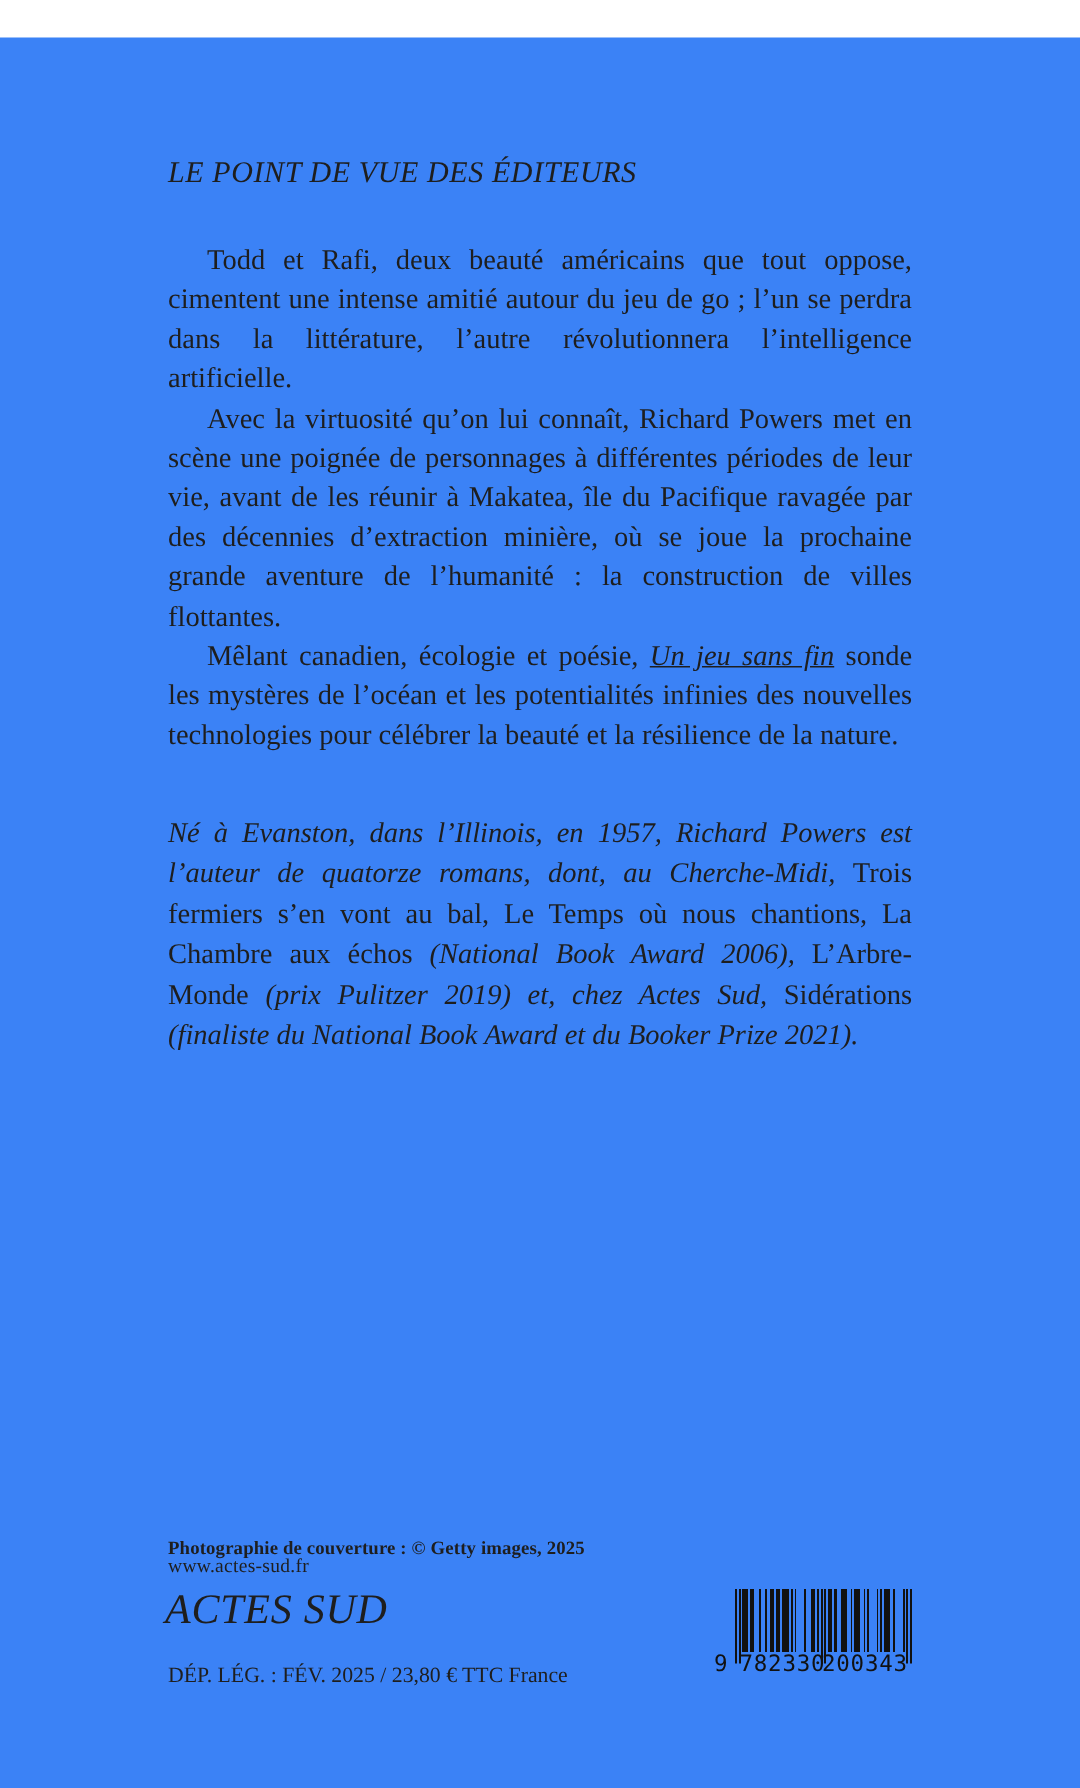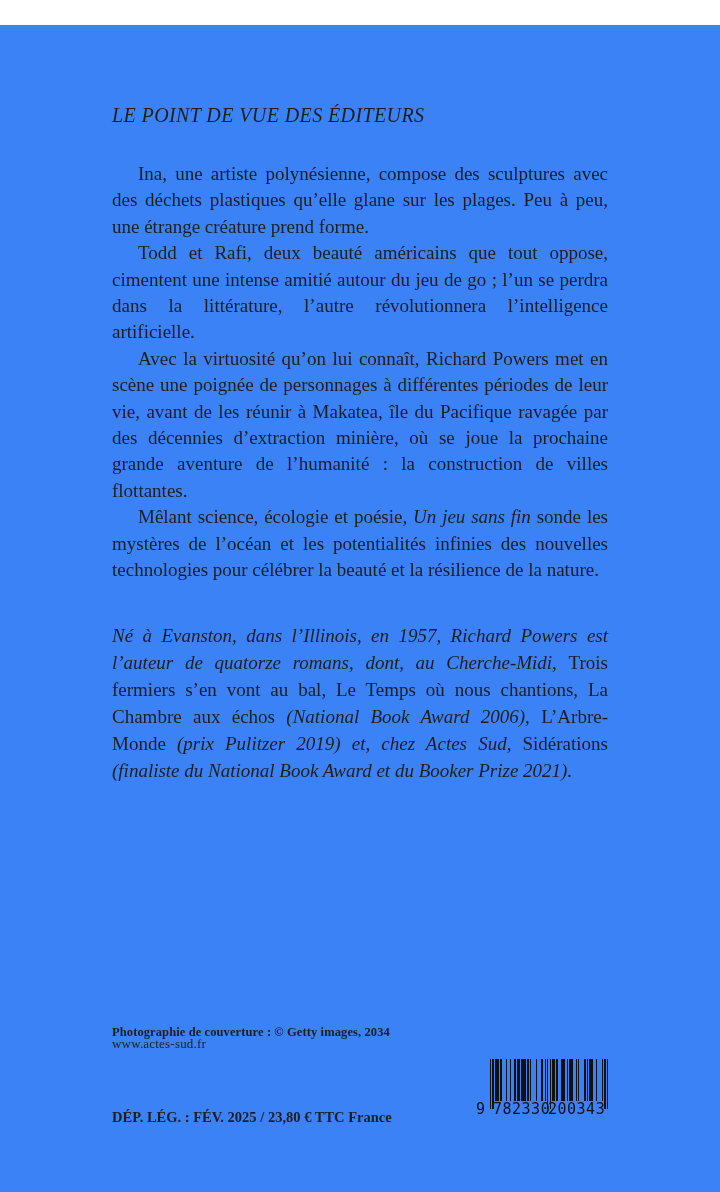--- a/index.html
+++ b/index.html
@@ -27,21 +27,21 @@
     margin: 0 0 34px 0;
     line-height: 24px;
   }
   .content p {
     margin: 0;
     font-size: 19px;
     line-height: 26.4px;
     text-align: justify;
   }
   .content p.indent { text-indent: 26px; }
-  .book-title { font-style: italic; }
+  .book-title { font-style: italic; text-decoration: underline; }
   .bio {
     margin-top: 38px !important;
     font-style: italic;
     line-height: 27px !important;
   }
   .bio .roman { font-style: normal; }
 
   .photo-credit {
     position: absolute;
     left: 112px;
@@ -64,21 +64,20 @@
     left: 112px;
     top: 1011px;
     font-size: 13px;
     letter-spacing: 0.2px;
   }
   .legal-line {
     position: absolute;
     left: 112px;
     top: 1084px;
     font-size: 14.5px;
-    font-weight: bold;
   }
 
   .barcode {
     position: absolute;
     top: 1034px;
     right: 112px;
     width: 132px;
     height: 62px;
   }
   .barcode svg {
@@ -100,31 +99,31 @@
   .bc-right { left: 72px; width: 55px; text-align: right; }
 </style>
 </head>
 <body>
 
 <div class="page">
 
   <div class="content">
     <h1 class="collection-header">LE POINT DE VUE DES ÉDITEURS</h1>
 
-    <p class="indent">Ina, une artiste polynésienne, compose des sculptures avec des déchets plastiques qu’elle glane sur les plages. Peu à peu, une étrange créature prend forme.</p>
     <p class="indent">Todd et Rafi, deux beauté américains que tout oppose, cimentent une intense amitié autour du jeu de go ; l’un se perdra dans la littérature, l’autre révolutionnera l’intelligence artificielle.</p>
     <p class="indent">Avec la virtuosité qu’on lui connaît, Richard Powers met en scène une poignée de personnages à différentes périodes de leur vie, avant de les réunir à Makatea, île du Pacifique ravagée par des décennies d’extraction minière, où se joue la prochaine grande aventure de l’humanité : la construction de villes flottantes.</p>
 
-    <p class="indent"><span>Mêlant science, écologie et poésie, </span><span class="book-title">Un jeu sans fin</span><span> sonde les mystères de l’océan et les potentialités infinies des nouvelles technologies pour célébrer la beauté et la résilience de la nature.</span></p>
+    <p class="indent"><span>Mêlant canadien, écologie et poésie, </span><span class="book-title">Un jeu sans fin</span><span> sonde les mystères de l’océan et les potentialités infinies des nouvelles technologies pour célébrer la beauté et la résilience de la nature.</span></p>
 
     <p class="bio"><span>Né à Evanston, dans l’Illinois, en 1957, Richard Powers est l’auteur de quatorze romans, dont, au Cherche-Midi, </span><span class="roman">Trois fermiers s’en vont au bal, Le Temps où nous chantions, La Chambre aux échos </span><span>(National Book Award 2006), </span><span class="roman">L’Arbre-Monde </span><span>(prix Pulitzer 2019) et, chez Actes Sud, </span><span class="roman">Sidérations </span><span>(finaliste du National Book Award et du Booker Prize 2021).</span></p>
   </div>
 
-  <div class="photo-credit">Photographie de couverture : © Getty images, 2034</div>
+  <div class="photo-credit">Photographie de couverture : © Getty images, 2025</div>
 
+  <div class="publisher-logo">ACTES SUD</div>
   <div class="website">www.actes-sud.fr</div>
   <div class="legal-line">DÉP. LÉG. : FÉV. 2025 / 23,80 € TTC France</div>
 
   <div class="barcode">
     <svg viewBox="0 0 95 50" width="118" height="50" preserveAspectRatio="none" shape-rendering="crispEdges" xmlns="http://www.w3.org/2000/svg">
         <rect x="0" y="0" width="1" height="50" fill="#111111"></rect>
         <rect x="2" y="0" width="1" height="50" fill="#111111"></rect>
         <rect x="4" y="0" width="1" height="42" fill="#111111"></rect>
         <rect x="5" y="0" width="1" height="42" fill="#111111"></rect>
         <rect x="6" y="0" width="1" height="42" fill="#111111"></rect>

